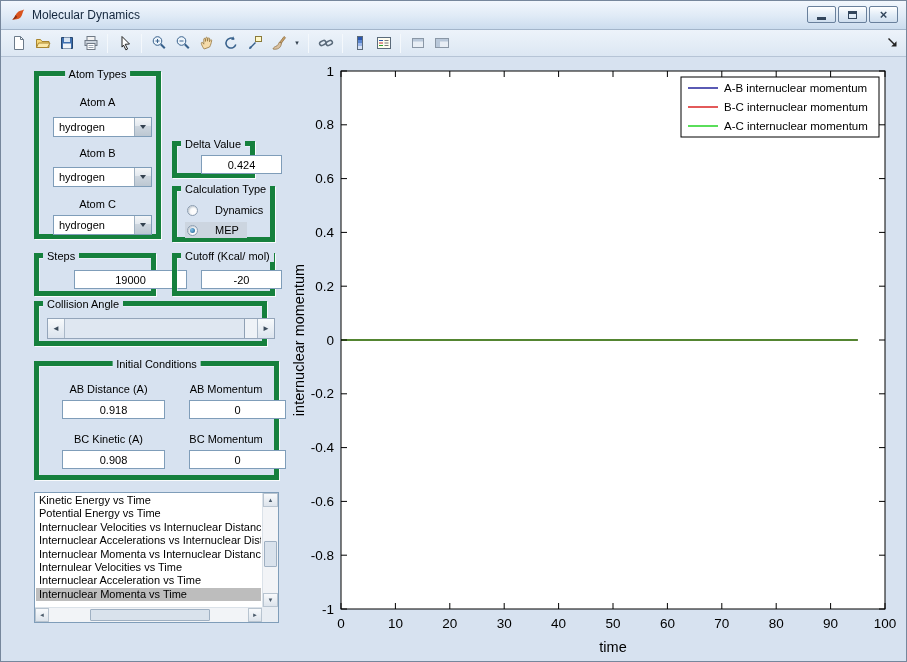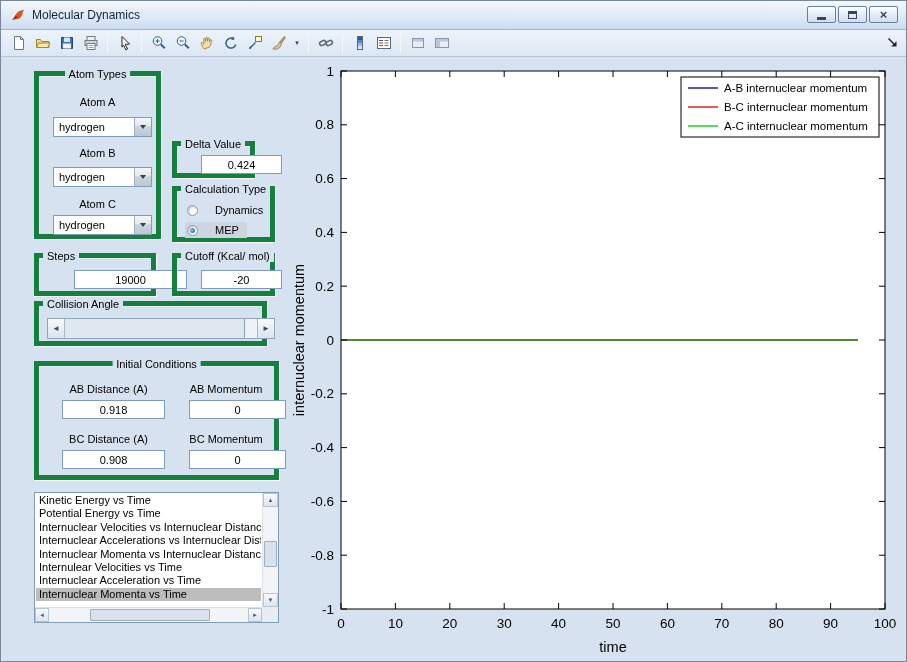--- a/index.html
+++ b/index.html
@@ -322,21 +322,21 @@
       <div class="sl-arrow sl-right">►</div>
     </div>
   </div>
 
   <div class="group" style="left:33px;top:360px;width:245px;height:119px;">
     <span class="group-title gt-center">Initial Conditions</span>
     <span class="ctl-label" style="left:12px;top:17px;width:115px;">AB Distance (A)</span>
     <span class="ctl-label" style="left:140px;top:17px;width:94px;">AB Momentum</span>
     <input class="field" style="left: 10px; top: 34px; width: 103px;" value="0.918">
     <input class="field" style="left: 137px; top: 34px; width: 97px;" value="0">
-    <span class="ctl-label" style="left:12px;top:67px;width:115px;">BC Distance (A)</span>
+    <span class="ctl-label" style="left:12px;top:67px;width:115px;">BC Kinetic (A)</span>
     <span class="ctl-label" style="left:140px;top:67px;width:94px;">BC Momentum</span>
     <input class="field" style="left: 10px; top: 84px; width: 103px;" value="0.908">
     <input class="field" style="left: 137px; top: 84px; width: 97px;" value="0">
   </div>
 
   <div class="listbox">
     <div class="lb-items">
         <div class="lb-item">Kinetic Energy vs Time</div>
         <div class="lb-item">Potential Energy vs Time</div>
         <div class="lb-item">Internuclear Velocities vs Internuclear Distance</div>

